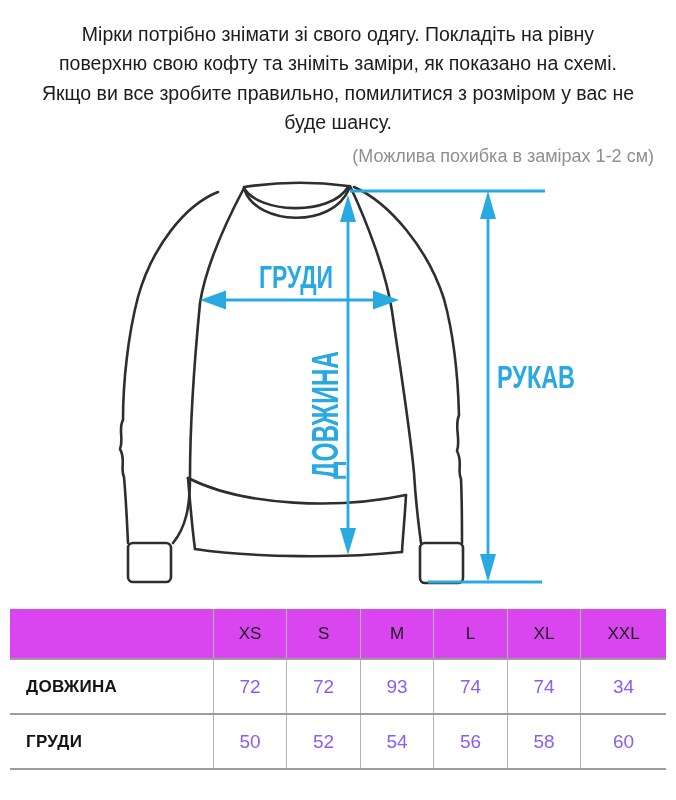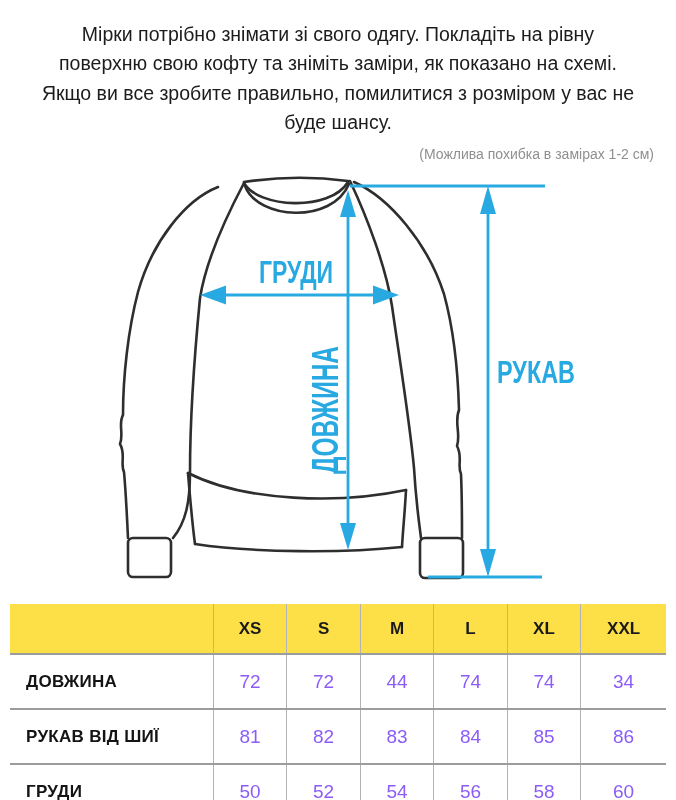--- a/index.html
+++ b/index.html
@@ -15,21 +15,21 @@
     margin: 20px 36px 0 36px;
     font-size: 19.5px;
     line-height: 1.5;
     text-align: center;
     color: #1c1c1c;
     font-weight: 500;
   }
   .note {
     margin: 9px 22px 0 0;
     text-align: right;
-    font-size: 14px;
+    font-size: 18px;
     color: #8f8f8f;
   }
 
   .diagram { margin-top: 10px; height: 432px; }
   .diagram svg { display: block; }
 
   .outline-stroke { fill: none; stroke: var(--outline, #2e2e2e); stroke-width: 2.6; stroke-linecap: round; stroke-linejoin: round; }
   .accent-stroke { fill: none; stroke: var(--accent, #29a9e1); stroke-width: 2.8; }
   .accent-fill   { fill: var(--accent, #29a9e1); stroke: none; }
   .accent-text   { fill: var(--accent, #29a9e1); font-family: "Liberation Sans", "DejaVu Sans", sans-serif; font-weight: bold; }
@@ -38,24 +38,24 @@
     width: 656px;
     margin: 0 10px;
     border-collapse: collapse;
     table-layout: fixed;
   }
   .size-table col.c-label { width: 31%; }
   .size-table col.c-size  { width: 11.2%; }
   .size-table col.c-last  { width: auto; }
 
   .size-table thead th {
-    background: #fde047;
+    background: #d946ef;
     height: 49px;
     font-size: 17px;
-    font-weight: bold;
+    font-weight: normal;
     text-align: center;
     color: #1a1a1a;
     padding: 0;
   }
   .size-table thead tr { border-bottom: 2px solid #9c9c9c; }
   .size-table tbody tr { border-bottom: 2px solid #9c9c9c; }
 
   .size-table th:not(:first-child),
   .size-table td:not(:first-child) { border-left: 1px solid #b3b3b3; }
 
@@ -155,33 +155,24 @@
           <th>L</th>
           <th>XL</th>
           <th>XXL</th>
         </tr>
     </thead>
     <tbody>
         <tr>
           <td class="row-label">ДОВЖИНА</td>
           <td>72</td>
           <td>72</td>
-          <td>44</td>
+          <td>93</td>
           <td>74</td>
           <td>74</td>
           <td>34</td>
-        </tr>
-        <tr>
-          <td class="row-label">РУКАВ ВІД ШИЇ</td>
-          <td>81</td>
-          <td>82</td>
-          <td>83</td>
-          <td>84</td>
-          <td>85</td>
-          <td>86</td>
         </tr>
         <tr>
           <td class="row-label">ГРУДИ</td>
           <td>50</td>
           <td>52</td>
           <td>54</td>
           <td>56</td>
           <td>58</td>
           <td>60</td>
         </tr>

